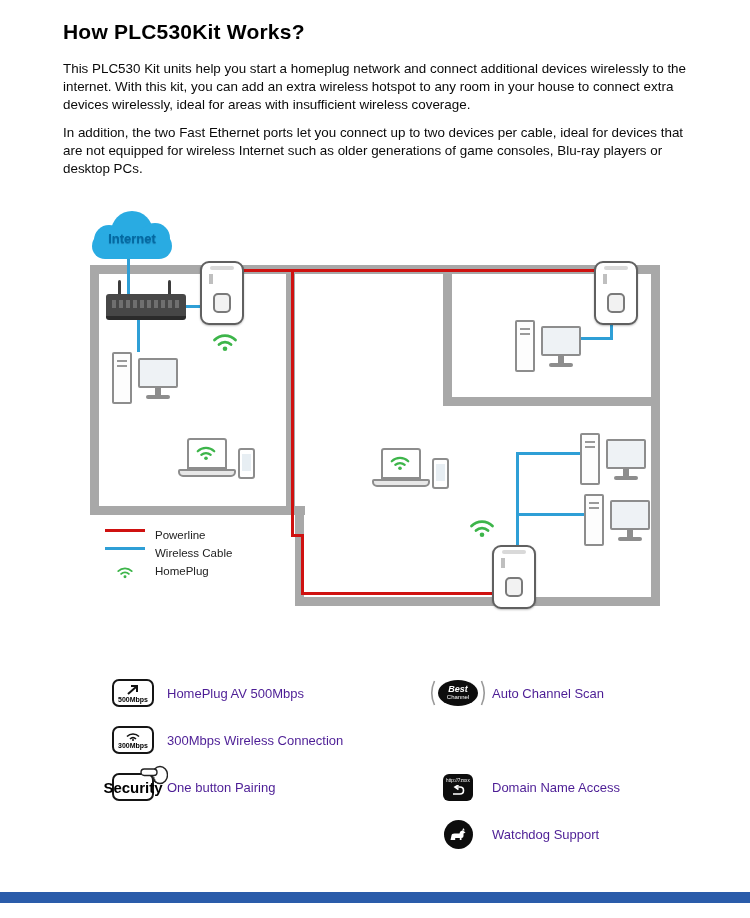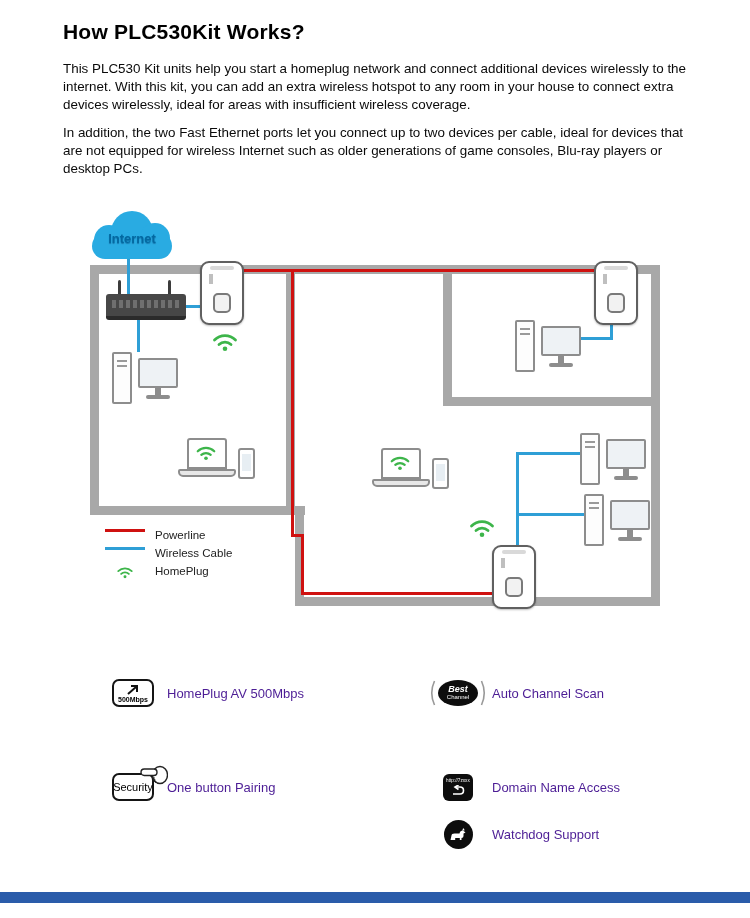--- a/index.html
+++ b/index.html
@@ -56,21 +56,21 @@
   .lsample-ic{width:40px;display:flex;justify-content:center;margin-right:10px}
   .llabel{font-size:11.5px;color:#222}
 
   
   .features{position:absolute;left:0;top:670px;width:750px;height:200px}
   .feature{position:absolute;display:flex;align-items:center;gap:13px;height:30px}
   .f-label{font-size:13px;color:#4c1d95;white-space:nowrap}
   .fi-wrap{width:42px;display:flex;justify-content:center;align-items:center;position:relative}
   .fi-box{width:42px;height:28px;border:2px solid #151515;border-radius:7px;background:#fff;display:flex;flex-direction:column;align-items:center;justify-content:center;gap:1px;position:relative}
   .fi-badge{font-size:7px;font-weight:bold;line-height:1}
-  .fi-badge-lg{font-size:11px;font-weight:normal;line-height:1}
+  .fi-badge-lg{font-size:15px;font-weight:bold;line-height:1}
   .finger{position:absolute;right:-16px;top:-10px}
   .fi-oval{display:flex;align-items:flex-end;gap:2px}
   .oval-text{width:40px;height:26px;background:#0d0d0d;border-radius:50%;color:#fff;display:flex;flex-direction:column;align-items:center;justify-content:center}
   .oval-text b{font-size:9px;font-style:italic;line-height:1}
   .oval-text i{font-size:6px;font-style:normal;line-height:1.2}
   .fi-energy{width:36px;height:30px;position:relative}
   .dotring{position:absolute;left:0;top:3px;width:24px;height:24px;border:2px dotted #222;border-radius:50%;border-right-color:transparent;display:block}
   .leafsvg{position:absolute;right:2px;top:7px}
   .fi-domain{width:30px;height:27px;background:#0d0d0d;border-radius:6px;display:flex;flex-direction:column;align-items:center;justify-content:center;gap:1px}
   .durl{color:#fff;font-size:5.5px;line-height:1;white-space:nowrap;transform:scale(.85)}
@@ -234,20 +234,33 @@
         <svg width="14" height="11" viewBox="0 0 14 11">
           <path d="M2 10 L10 3" stroke="#111" stroke-width="2" fill="none"></path>
           <path d="M5 2 H11 V8" stroke="#111" stroke-width="2" fill="none"></path>
         </svg>
         <b class="fi-badge">500Mbps</b>
       </span>
     </span>
     <span class="f-label">HomePlug AV 500Mbps</span>
   </div>
 
+  <div class="feature" style="left:112px;top:55px">
+    <span class="fi-wrap">
+      <span class="fi-box">
+        <svg width="16" height="10" viewBox="0 0 16 10">
+          <path d="M2 5.5 A8.5 8.5 0 0 1 14 5.5" stroke="#111" stroke-width="1.6" fill="none"></path>
+          <path d="M5 8 A4.5 4.5 0 0 1 11 8" stroke="#111" stroke-width="1.6" fill="none"></path>
+          <circle cx="8" cy="9" r="1" fill="#111"></circle>
+        </svg>
+        <b class="fi-badge">300Mbps</b>
+      </span>
+    </span>
+    <span class="f-label">300Mbps Wireless Connection</span>
+  </div>
 
   <div class="feature" style="left:112px;top:102px">
     <span class="fi-wrap">
       <span class="fi-box">
         <b class="fi-badge-lg">Security</b>
         <svg class="finger" width="28" height="20" viewBox="0 0 28 20">
           <ellipse cx="20" cy="10" rx="7.5" ry="8.5" fill="#fff" stroke="#222" stroke-width="1.4"></ellipse>
           <rect x="1" y="4" width="16" height="6.5" rx="3.2" fill="#fff" stroke="#222" stroke-width="1.4"></rect>
           <path d="M14 12 Q13 14 15.5 15 M14 16 Q14.5 17.5 16.5 17.5" stroke="#222" stroke-width="1" fill="none"></path>
         </svg>

